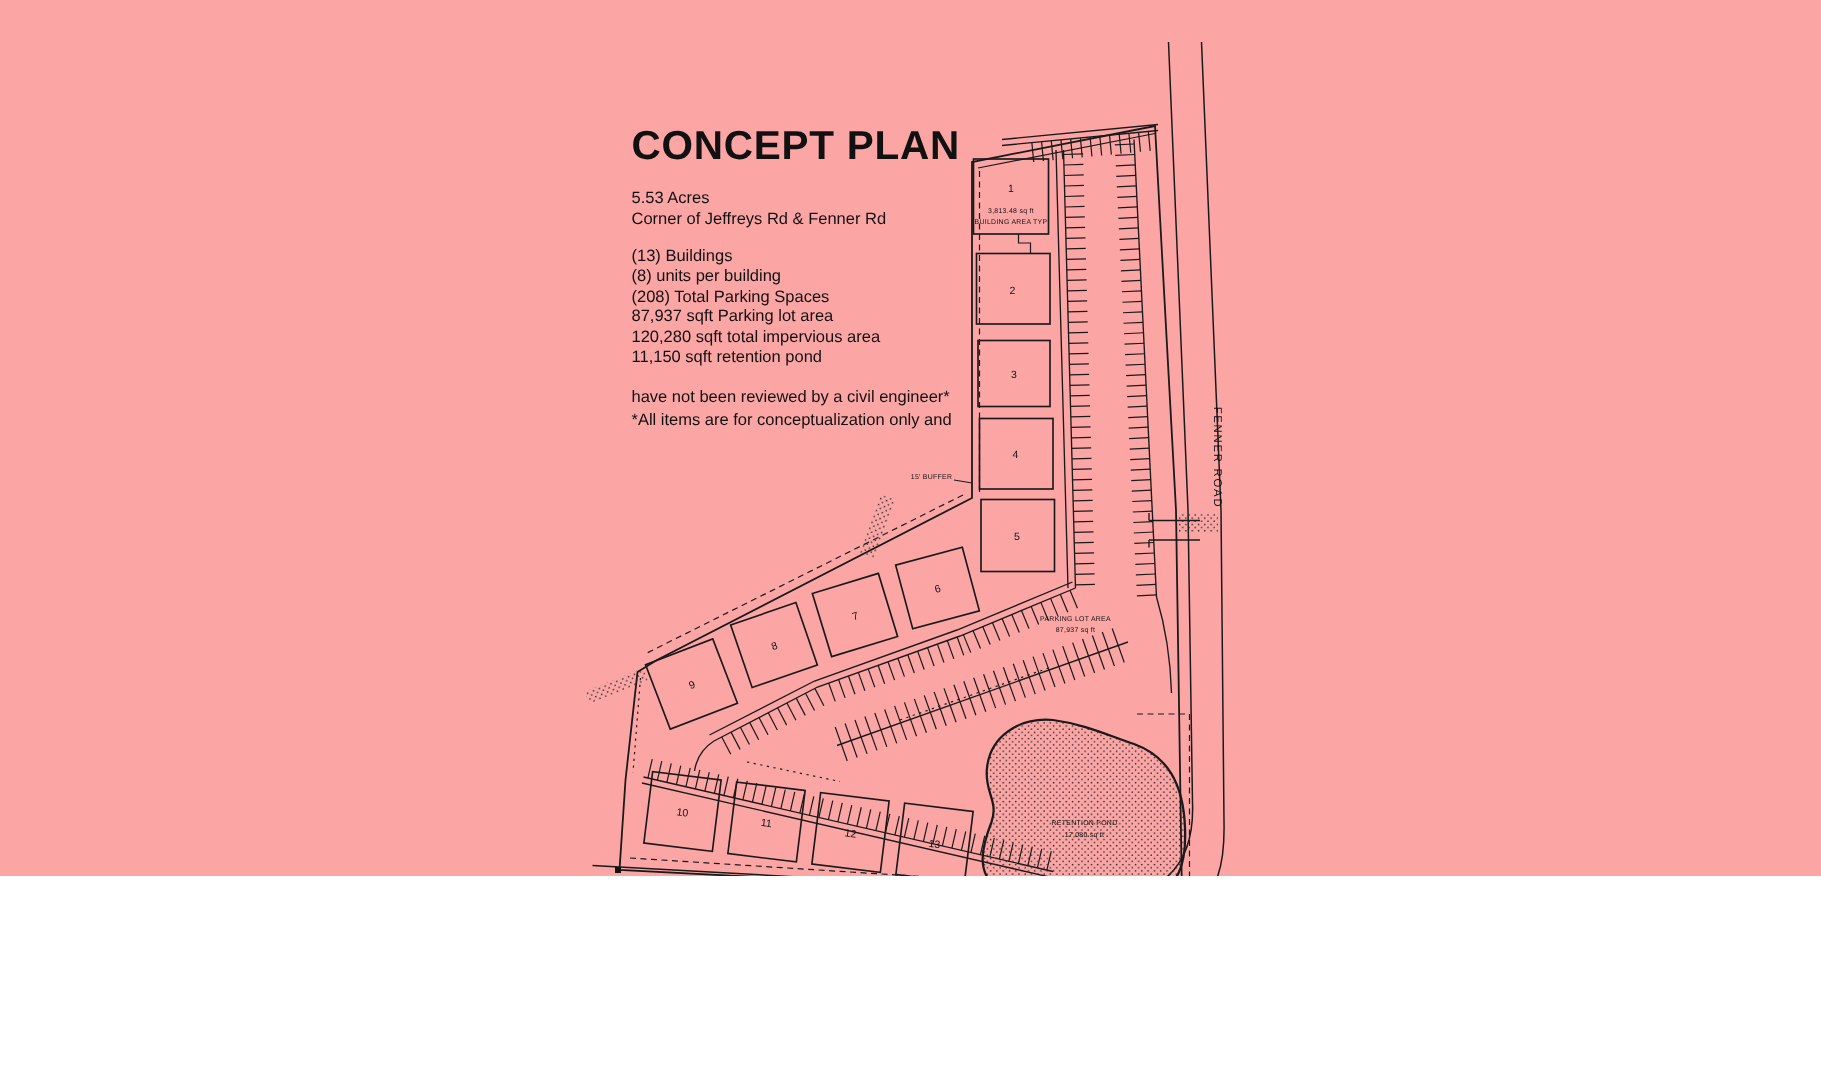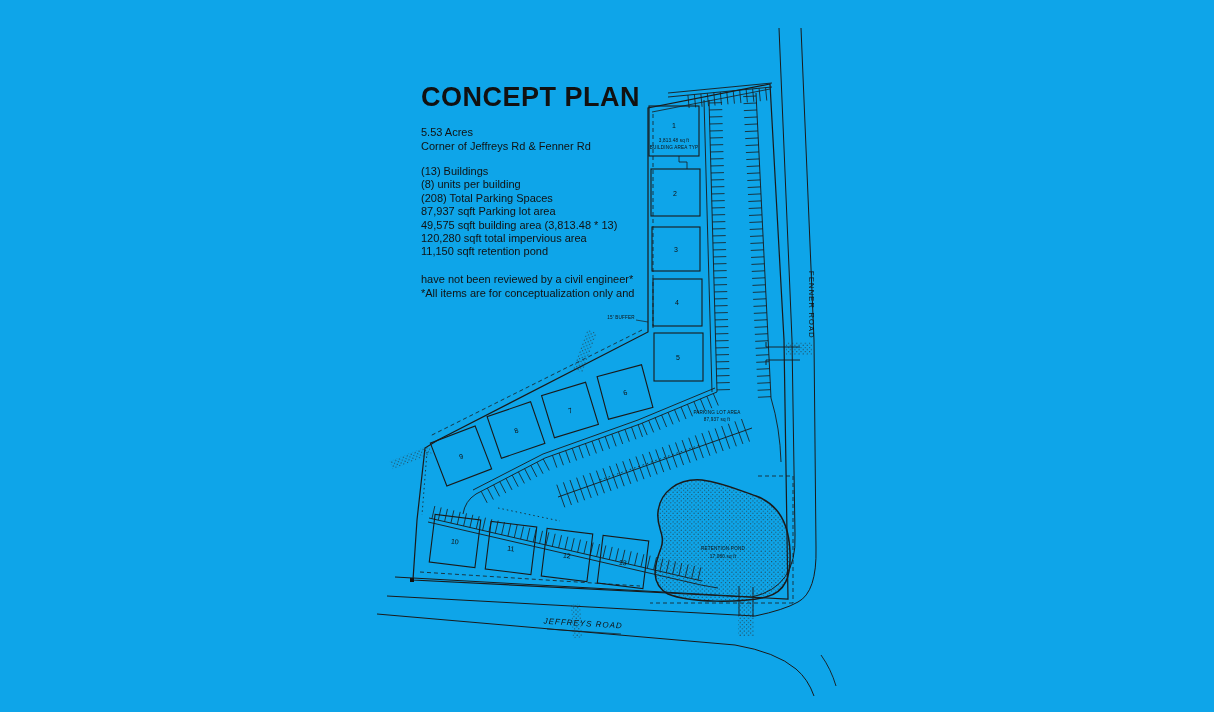--- a/index.html
+++ b/index.html
@@ -1,16 +1,16 @@
 <!DOCTYPE html>
 <html><head>
 <meta charset="utf-8">
 <style>
   html,body{margin:0;padding:0;background:#fff;}
-  #page{position:relative;width:1214px;height:712px;background:#0ea5e9;overflow:hidden;
+  #page{position:relative;width:1214px;height:584px;background:#fca5a5;overflow:hidden;
         font-family:"Liberation Sans",sans-serif;color:#111;}
   #textblock{position:absolute;left:421px;top:84px;width:260px;}
   .title{font-size:27px;font-weight:bold;letter-spacing:.5px;line-height:1;margin:0 0 14px 0;white-space:nowrap;}
   .t-line{font-size:11px;line-height:14px;white-space:nowrap;}
   .stats{margin-top:12px;}
   .stat-line{font-size:11px;line-height:13.4px;white-space:nowrap;}
   .note{margin-top:13px;}
   .note .t-line{line-height:14.5px;}
   svg{position:absolute;left:0;top:0;}
   svg text{font-family:"Liberation Sans",sans-serif;fill:#111;}
@@ -27,21 +27,20 @@
 
   <div id="textblock">
     <div class="title">CONCEPT PLAN</div>
     <div class="t-line">5.53 Acres</div>
     <div class="t-line">Corner of Jeffreys Rd &amp; Fenner Rd</div>
     <div class="stats">
       <div class="stat-line">(13) Buildings</div>
       <div class="stat-line">(8) units per building</div>
       <div class="stat-line">(208) Total Parking Spaces</div>
       <div class="stat-line">87,937 sqft Parking lot area</div>
-      <div class="stat-line">49,575 sqft building area (3,813.48 * 13)</div>
       <div class="stat-line">120,280 sqft total impervious area</div>
       <div class="stat-line">11,150 sqft retention pond</div>
     </div>
     <div class="note">
       <div class="t-line">have not been reviewed by a civil engineer*</div>
       <div class="t-line">*All items are for conceptualization only and</div>
     </div>
   </div>
 
   <svg id="plan" width="1214" height="712" viewBox="0 0 1214 712">

